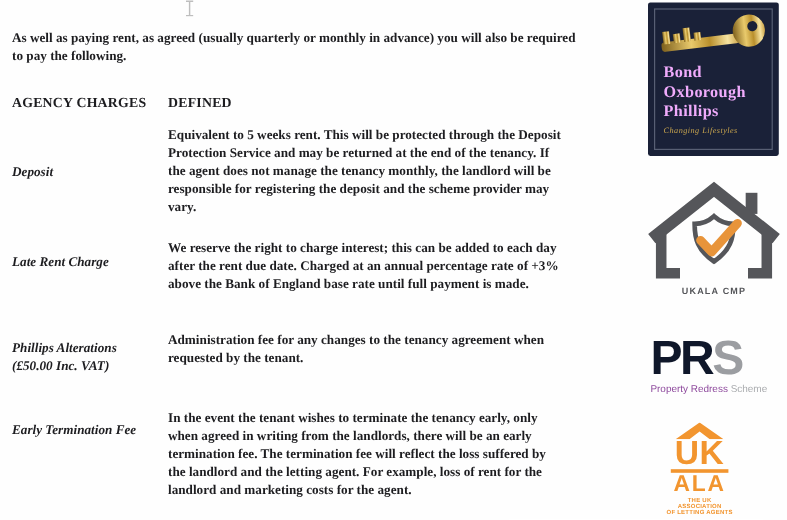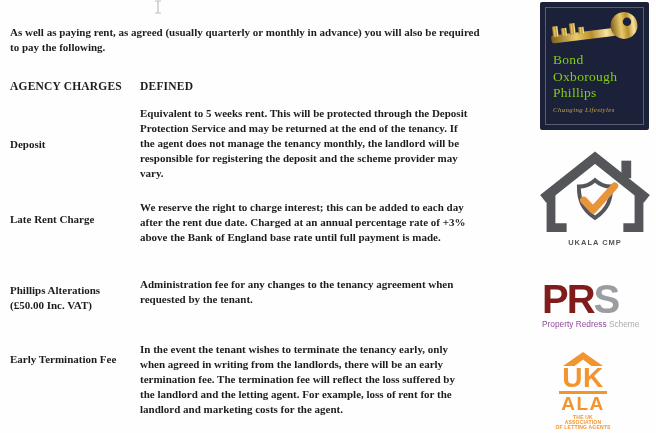--- a/index.html
+++ b/index.html
@@ -8,49 +8,49 @@
     font-family:"Liberation Serif", serif;
   }
   .page{position:absolute;inset:0;background:#fefefe;}
 
   
   .doc{color:#1d1d20;font-weight:bold;font-size:11px;line-height:15px;position:absolute;}
   .intro{left:10px;top:14px;width:470px;}
   .col-head{font-size:11.5px;letter-spacing:.2px;}
   .head-charges{left:10px;top:79px;}
   .head-defined{left:140px;top:79px;}
-  .row-label{left:10px;width:126px;}
+  .row-label{left:10px;width:126px;font-style:italic;}
   .row-desc{left:140px;width:330px;}
   .lbl-1{top:137px;} .desc-1{top:106px;}
   .lbl-2{top:212px;} .desc-2{top:200px;}
   .lbl-3{top:283px;} .desc-3{top:277px;}
   .lbl-4{top:352px;} .desc-4{top:342px;}
 
   
   .ibeam{position:absolute;left:153px;top:0;width:10px;height:14px;opacity:.55;}
 
   
   .bond{position:absolute;left:540px;top:2px;width:109px;height:128px;background:#1a2138;border-radius:2px;}
   .bond-frame{position:absolute;inset:5px;border:1px solid rgba(190,198,215,.38);pointer-events:none;}
   .bond-key{position:absolute;left:9px;top:7px;width:92px;height:46px;}
-  .bond-name{position:absolute;left:13px;top:50px;color:#84cc16;font-size:13.5px;line-height:16.5px;font-weight:400;letter-spacing:.3px;}
+  .bond-name{position:absolute;left:13px;top:50px;color:#f0abfc;font-size:13.5px;line-height:16.5px;font-weight:700;letter-spacing:.3px;}
   .bond-tag{position:absolute;left:13px;top:104px;color:#c9a54e;font-style:italic;font-size:6.8px;letter-spacing:.4px;}
 
   
   .cmp{position:absolute;left:536px;top:146px;width:118px;text-align:center;font-family:"Liberation Sans",sans-serif;}
   .cmp-house{display:block;width:118px;height:88px;}
   .cmp-line1{font-size:13.5px;line-height:13px;white-space:nowrap;}
   .cmp-bold{color:#55565a;font-weight:bold;}
   .cmp-light{color:#d9c7a3;font-weight:400;letter-spacing:.5px;}
   .cmp-sub{font-size:7.5px;font-weight:bold;color:#55565a;letter-spacing:1px;margin-top:4px;}
 
   
   .prs{position:absolute;left:542px;top:283px;font-family:"Liberation Sans",sans-serif;}
   .prs-letters{font-weight:bold;font-size:40px;line-height:33px;letter-spacing:-2px;}
-  .prs-p{color:#7f1d1d;} .prs-s{color:#9b9da1;}
+  .prs-p{color:#0f172a;} .prs-s{color:#9b9da1;}
   .prs-sub{font-size:8.3px;margin-top:3px;white-space:nowrap;}
   .prs-sub-main{color:#8e4a9d;} .prs-sub-acc{color:#a9abae;}
 
   
   .ukala{position:absolute;left:555px;top:352px;width:56px;text-align:center;color:#f2952f;font-family:"Liberation Sans",sans-serif;}
   .ukala-roof{display:block;margin:0 auto;width:40px;height:14px;}
   .ukala-uk{font-weight:bold;font-size:28px;line-height:24px;letter-spacing:.5px;}
   .ukala-bar{width:48px;height:3px;background:#f2952f;margin:1px auto 1px;}
   .ukala-ala{font-weight:bold;font-size:19px;line-height:17px;letter-spacing:1.5px;}
   .ukala-tag{font-weight:bold;font-size:5px;line-height:5px;margin-top:3px;letter-spacing:.2px;}

